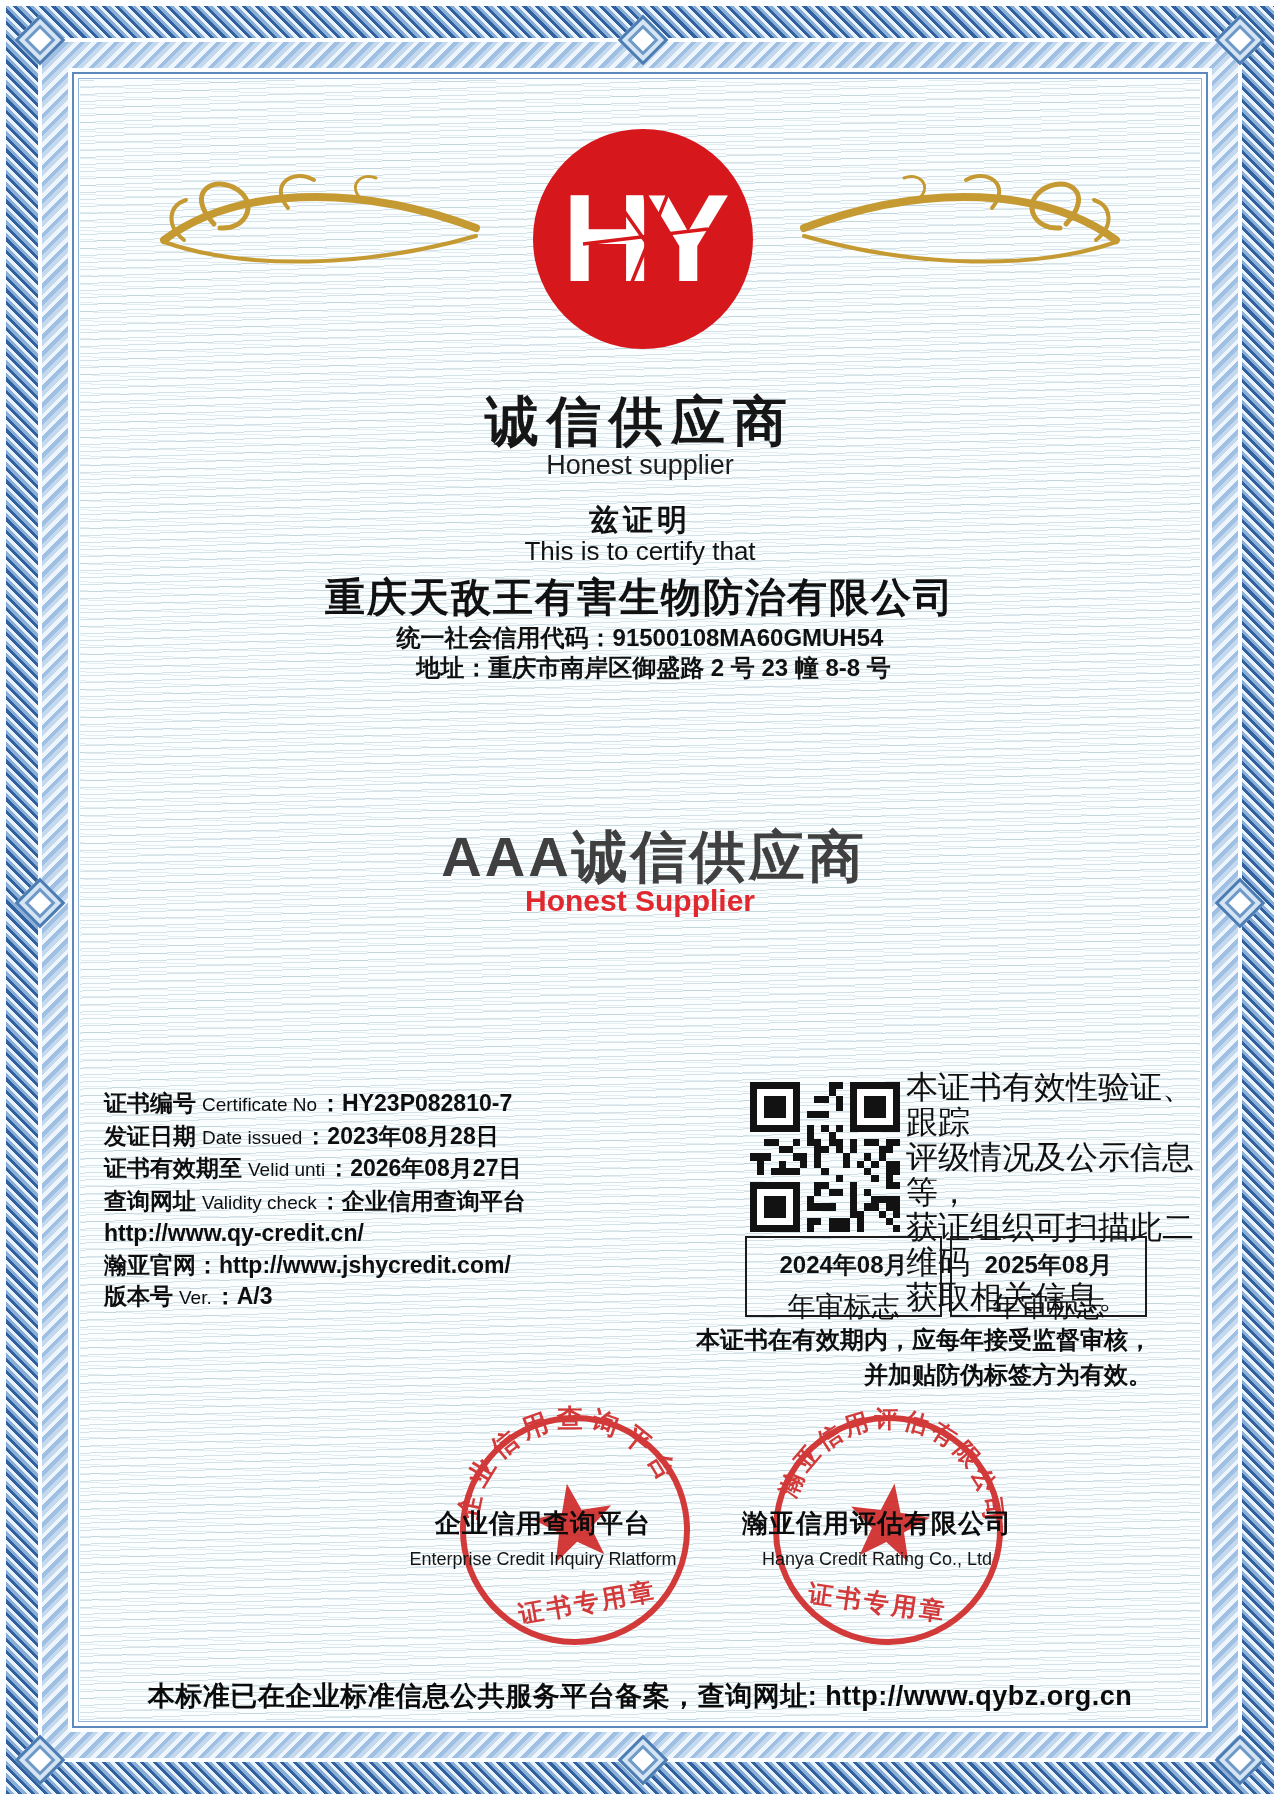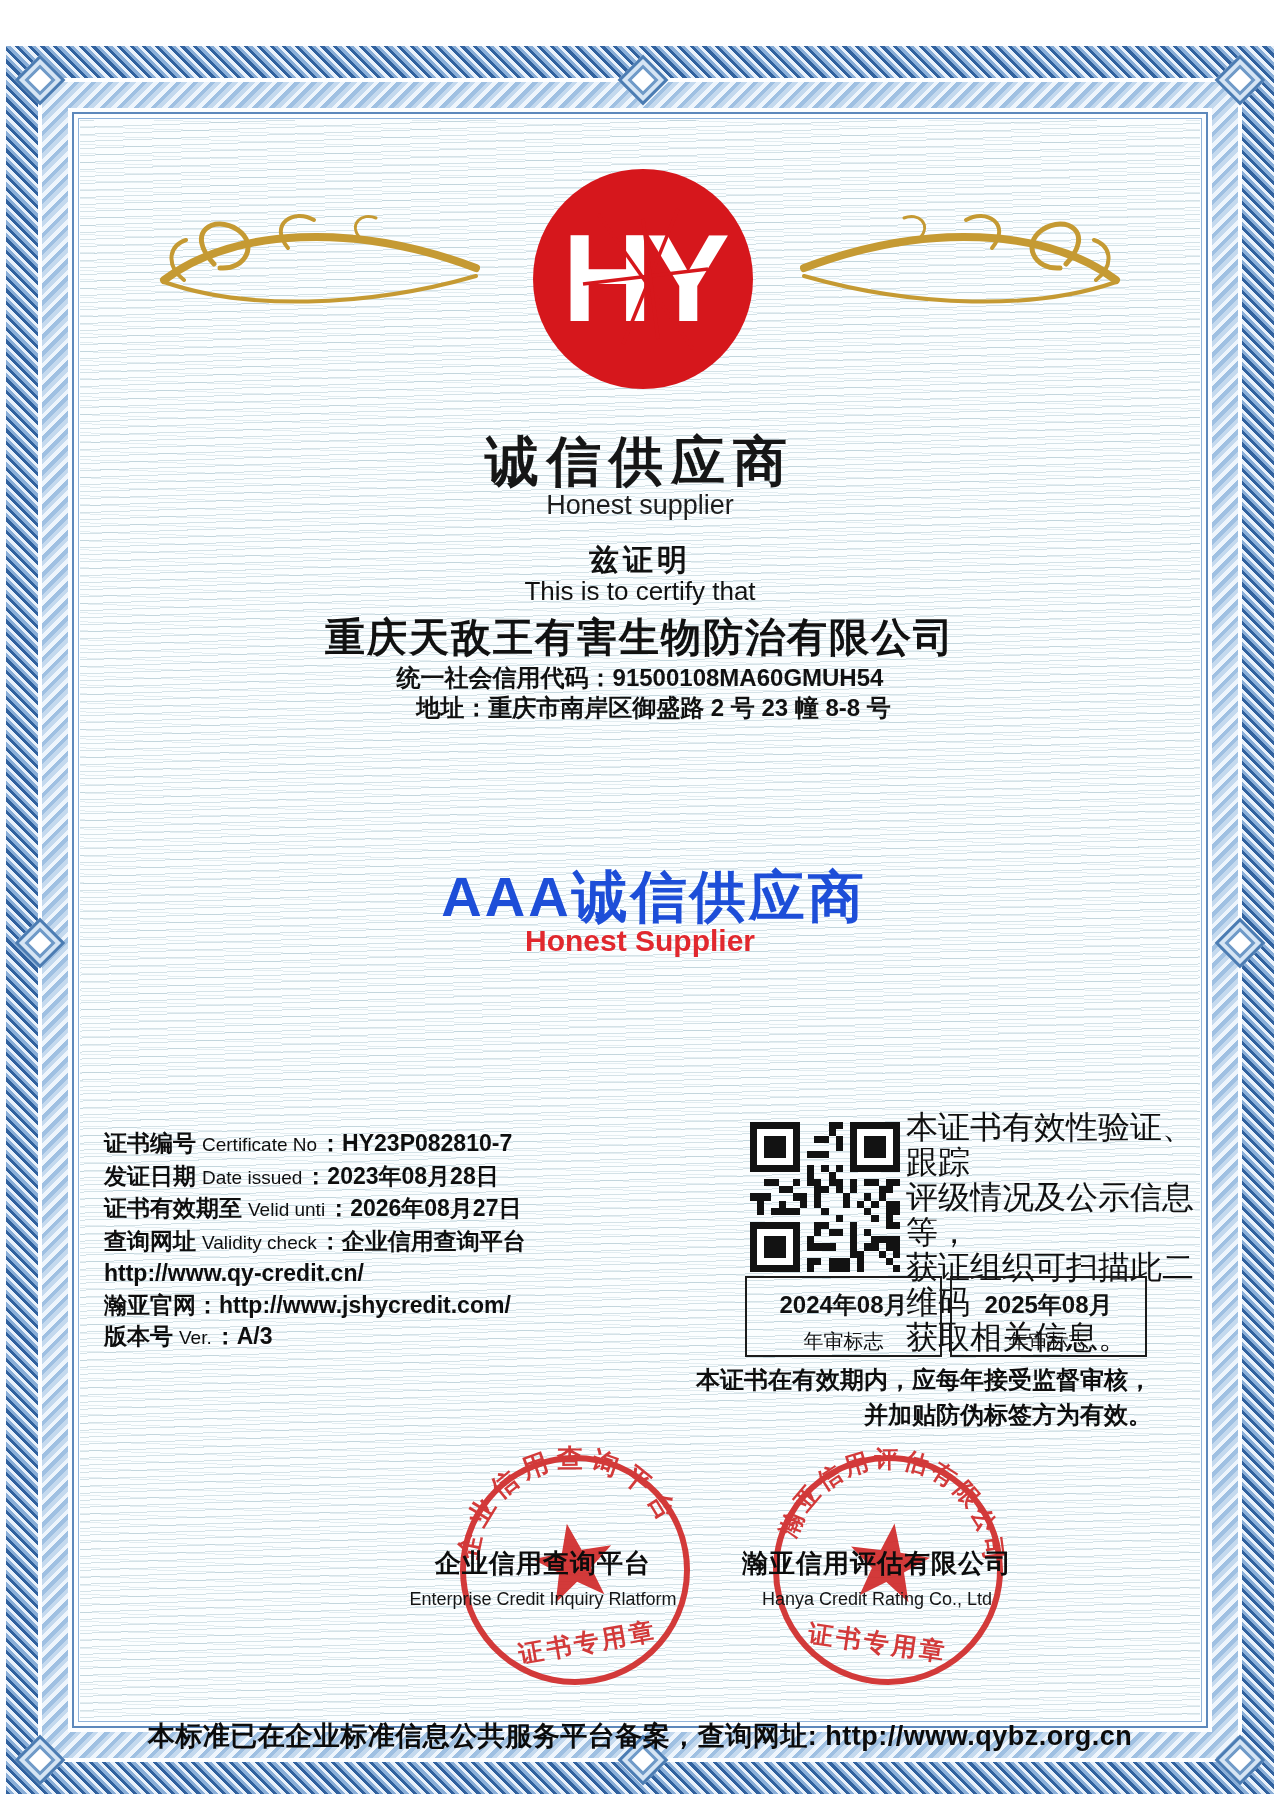--- a/index.html
+++ b/index.html
@@ -1,18 +1,18 @@
 <!DOCTYPE html>
 <html><head>
 <meta charset="utf-8">
 <style>
   html,body{margin:0;padding:0;}
   body{width:1280px;height:1800px;position:relative;background:#ffffff;
        font-family:"Liberation Sans", sans-serif;color:#111;}
-  .page{position:absolute;inset:0;background:#fdfeff;overflow:hidden;margin-top:40px;}
+  .page{position:absolute;inset:0;background:#fdfeff;overflow:hidden;}
 
   
   .band-outer{position:absolute;inset:6px;border:32px solid transparent;
     border-image:repeating-linear-gradient(45deg,#30619e 0 3px,#89aed8 3px 6px,#e9f1fa 6px 9px) 32;}
   .band-mid{position:absolute;inset:42px;border:26px solid transparent;
     border-image:repeating-linear-gradient(-45deg,#9fc0e2 0 4px,#eef5fc 4px 8px,#c4d9ee 8px 12px) 26;}
   .band-line1{position:absolute;inset:72px;border:2px solid #5d88bb;}
   .band-line2{position:absolute;inset:78px;border:1px solid #8fb2d8;}
   .medallion{position:absolute;width:30px;height:30px;transform:rotate(45deg);background:#fff;
     border:3px solid #4b7cb3;box-shadow:inset 0 0 0 4px #d6e5f4,inset 0 0 0 7px #6f9ac8;}
@@ -34,35 +34,35 @@
   .flourish.right{left:800px;transform:scaleX(-1);}
 
   .title-cn{top:386px;font-size:54px;font-weight:600;letter-spacing:8px;color:#161616;}
   .title-en{top:450px;font-size:27px;font-weight:500;color:#1d1d1d;}
   .certify-cn{top:500px;font-size:30px;font-weight:600;letter-spacing:4px;}
   .certify-en{top:536px;font-size:26px;font-weight:500;}
   .company{top:570px;font-size:40px;font-weight:800;letter-spacing:2px;}
   .credit{top:622px;font-size:24px;font-weight:600;}
   .address{top:652px;font-size:24px;font-weight:600;padding-left:27px;}
 
-  .award-cn{top:820px;font-size:56px;font-weight:700;color:#1d4ed8;letter-spacing:3px;padding-left:28px;}
+  .award-cn{top:820px;font-size:56px;font-weight:700;color:#404040;letter-spacing:3px;padding-left:28px;}
   .award-en{top:884px;font-size:30px;font-weight:600;color:#e1282e;}
 
   .details{position:absolute;left:104px;top:1088px;}
   .detail-line{font-size:23px;font-weight:600;line-height:31.5px;white-space:nowrap;color:#0e0e0e;}
   .detail-line .en{font-size:19px;font-weight:400;margin:0 2px 0 6px;}
 
   .qr-box{position:absolute;left:750px;top:1082px;width:150px;height:150px;}
   .qr-note{position:absolute;left:906px;top:1070px;width:290px;font-size:32px;font-weight:500;
     line-height:35px;color:#101010;}
 
   .review-box{position:absolute;top:1236px;width:197px;height:81px;border:2.5px solid #1c1c1c;
     box-sizing:border-box;text-align:center;padding-top:11px;}
   .review-box.b1{left:745px;} .review-box.b2{left:950px;}
-  .review-box .m{font-size:24px;font-weight:600;} .review-box .l{font-size:20px;font-weight:500;margin-top:7px;}
+  .review-box .m{font-size:24px;font-weight:600;} .review-box .l{font-size:28px;font-weight:500;margin-top:7px;}
 
   .review-note{position:absolute;right:128px;top:1322px;text-align:right;font-size:24px;
     font-weight:600;line-height:35px;color:#0e0e0e;}
 
   .seal{position:absolute;width:260px;height:260px;opacity:.92;}
   .seal.left{left:445px;top:1400px;transform:rotate(-10deg);}
   .seal.right{left:758px;top:1400px;transform:rotate(8deg);}
 
   .org{position:absolute;top:1506px;width:330px;text-align:center;}
   .org.left{left:378px;} .org.right{left:712px;}

